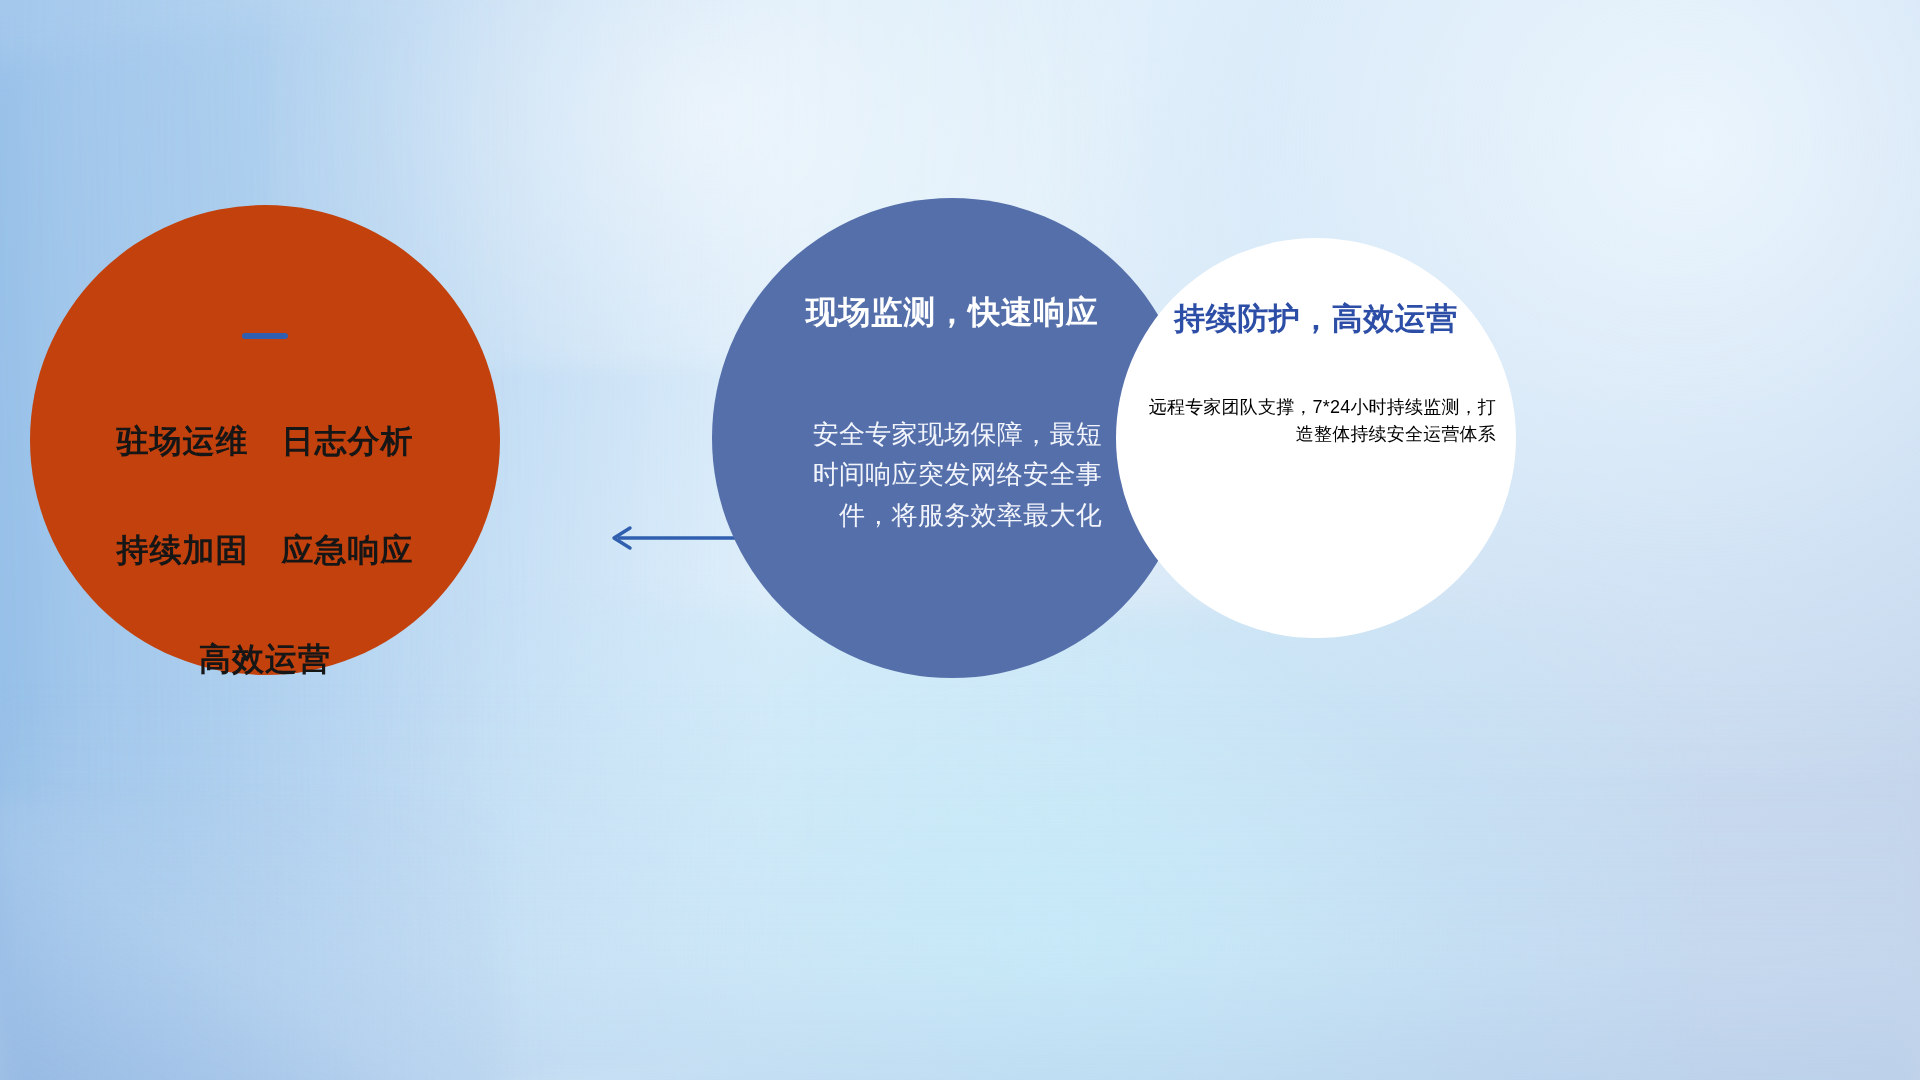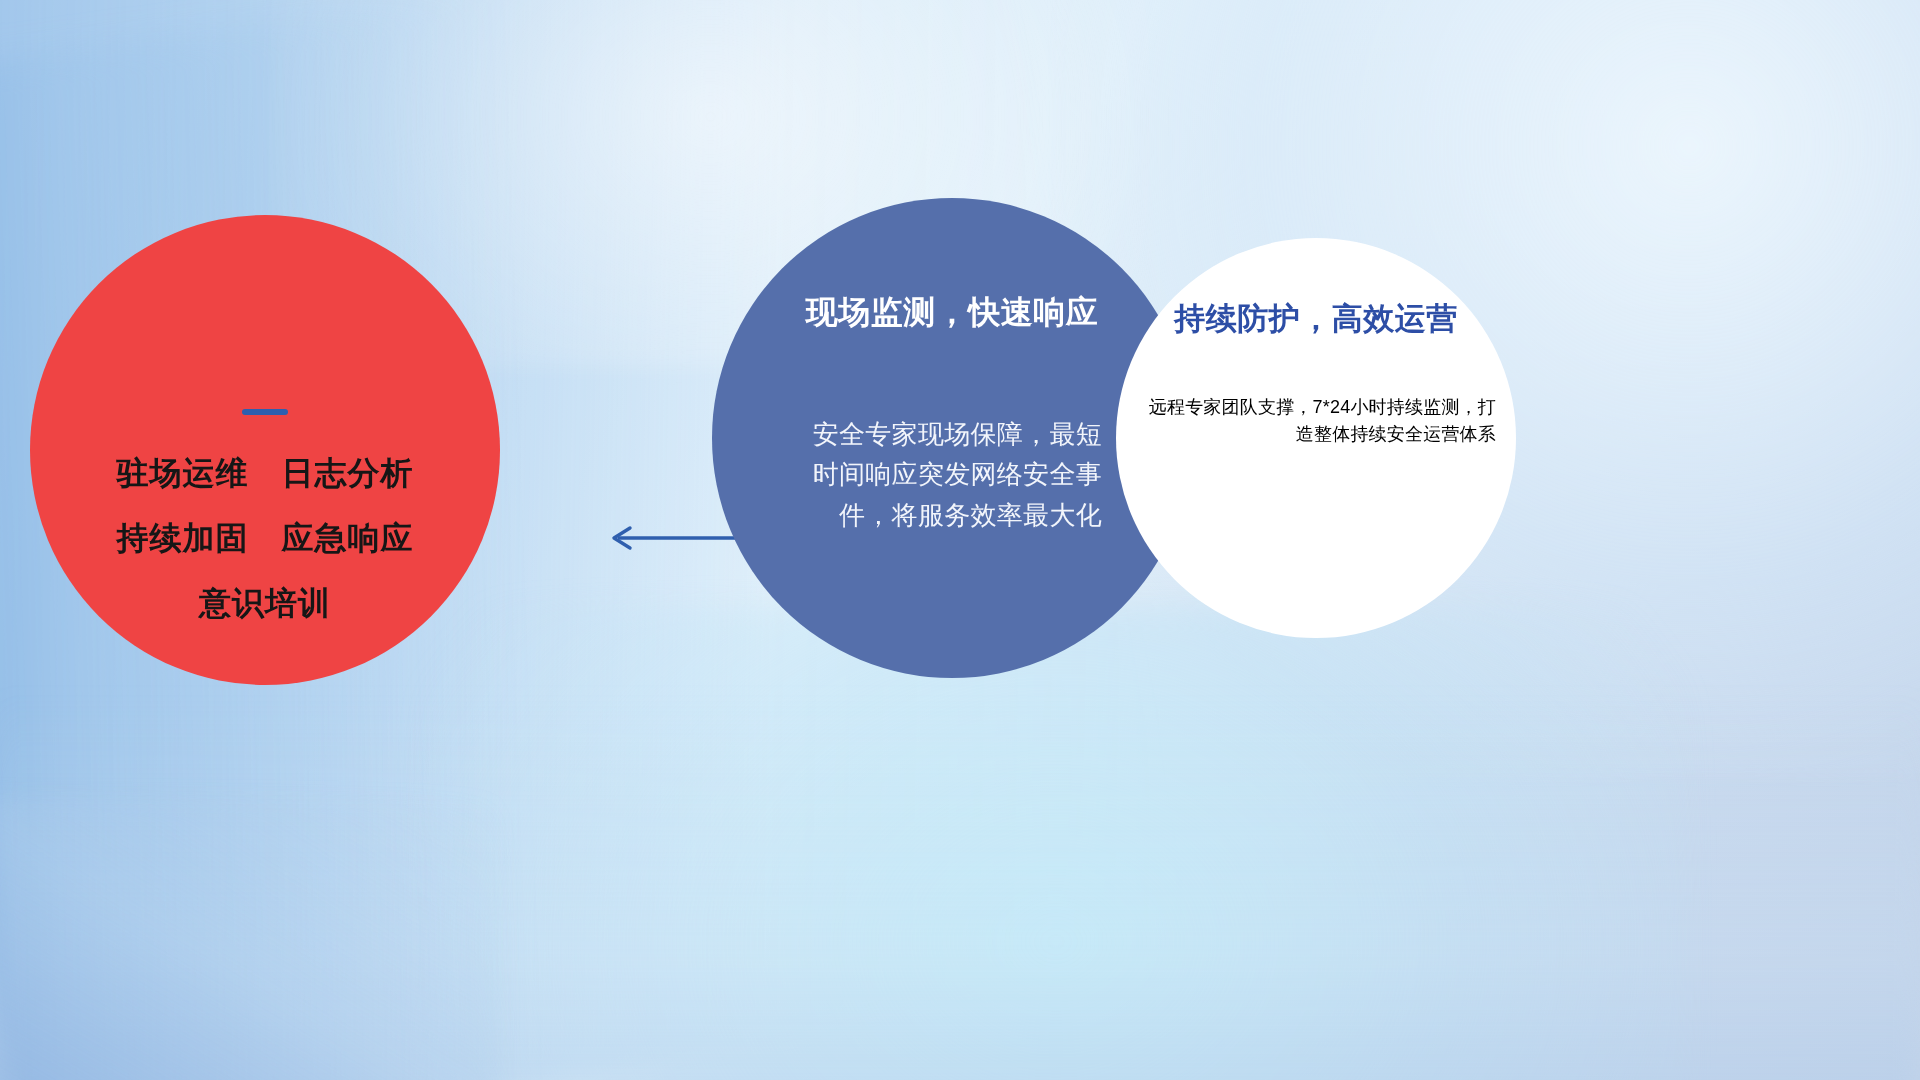--- a/index.html
+++ b/index.html
@@ -109,25 +109,25 @@
   .circle {
     position: absolute;
     border-radius: 50%;
     box-sizing: border-box;
     display: flex;
     flex-direction: column;
     align-items: center;
   }
   .circle-left {
     left: 30px;
-    top: 215px;
+    top: 205px;
     width: 470px;
     height: 470px;
-    background: #ef4444;
-    justify-content: center;
+    background: #c2410c;
+    justify-content: space-between;
     padding-top: 128px;
   }
   .divider {
     width: 46px;
     height: 6px;
     border-radius: 3px;
     background: #2f5fae;
     margin-bottom: 42px;
   }
   .left-line {
@@ -218,21 +218,21 @@
 
   <svg class="arrow" viewBox="0 0 265 36">
     <line x1="264" y1="18" x2="18" y2="18" stroke="#2f5fae" stroke-width="3.4"></line>
     <polyline points="30,8 14,18 30,28" fill="none" stroke="#2f5fae" stroke-width="3.4" stroke-linecap="round" stroke-linejoin="round"></polyline>
   </svg>
 
   <div class="circle circle-left">
     <div class="divider"></div>
     <div class="left-line">驻场运维　日志分析</div>
     <div class="left-line">持续加固　应急响应</div>
-    <div class="left-line last">意识培训</div>
+    <div class="left-line last">高效运营</div>
   </div>
 
   <div class="circle circle-mid">
     <div class="mid-title">现场监测，快速响应</div>
     <div class="mid-body">安全专家现场保障，最短时间响应突发网络安全事件，将服务效率最大化</div>
   </div>
 
   <div class="circle circle-right">
     <div class="right-title">持续防护，高效运营</div>
     <div class="right-body">远程专家团队支撑，7*24小时持续监测，打造整体持续安全运营体系</div>

